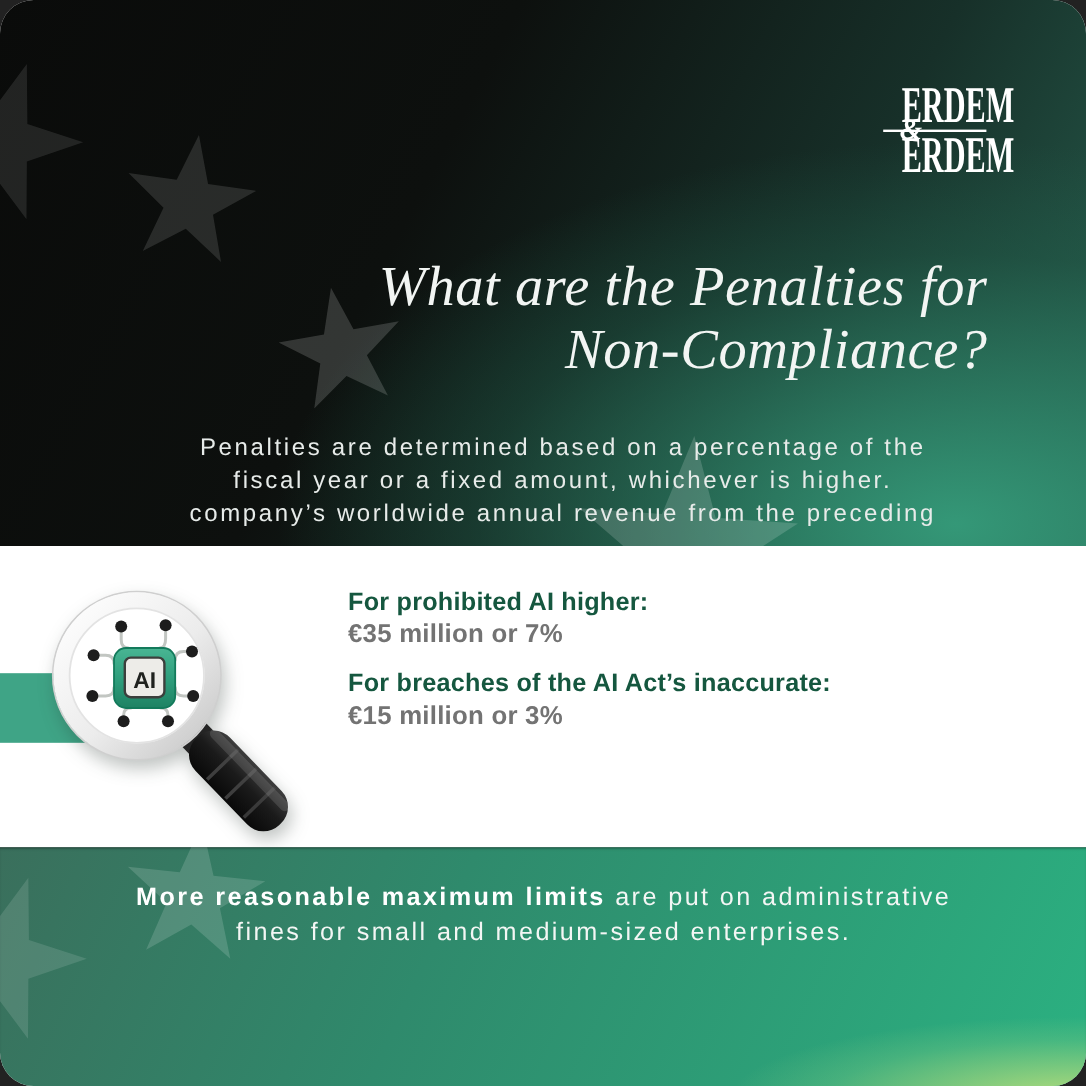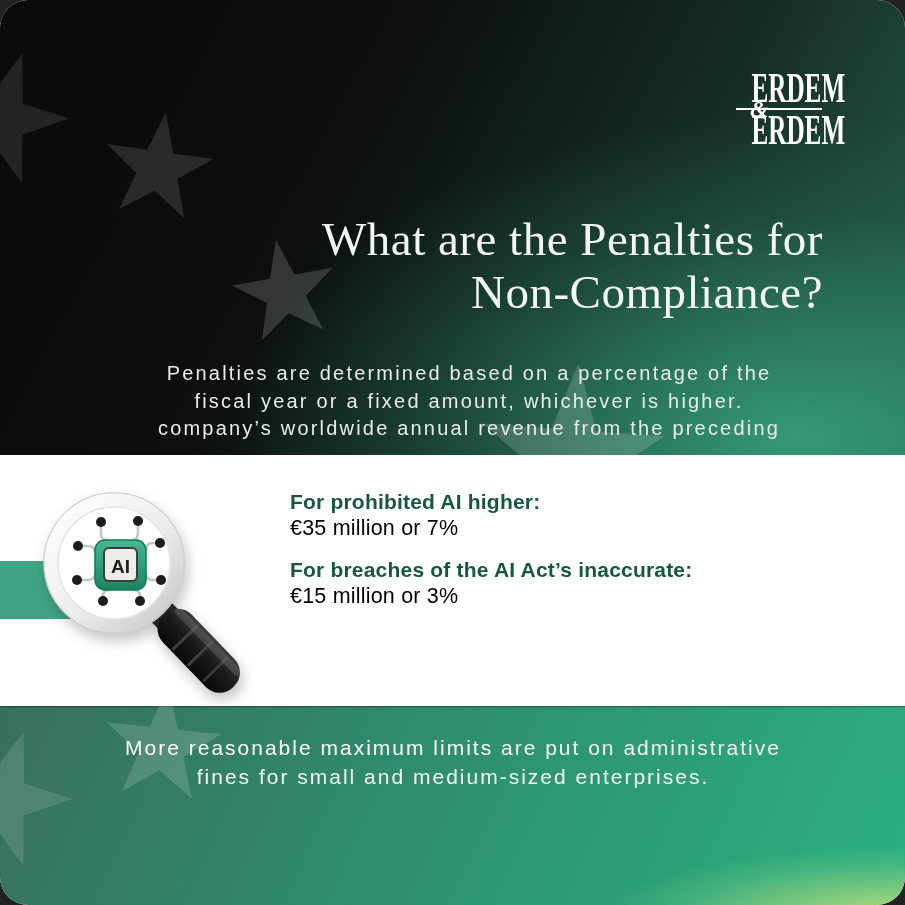--- a/index.html
+++ b/index.html
@@ -35,53 +35,53 @@
   .logo-amp{
     position:absolute;left:27%;top:50%;transform:translate(-50%,-52%);
     font-family:"Liberation Serif",serif;font-style:italic;font-weight:700;font-size:24px;line-height:1;color:#fff;
   }
 
   .title{
     position:absolute;top:213px;right:82px;margin:0;text-align:right;
     font-family:"Liberation Serif",serif;font-weight:400;font-size:47px;line-height:53px;
     color:#f2f5f3;letter-spacing:0.5px;white-space:nowrap;
   }
-  .t-line{display:block;}
+  .t-line{display:block;font-style:italic;}
 
   .subtitle{
     position:absolute;top:344px;left:8px;width:890px;margin:16px;text-align:center;
     font-size:20px;line-height:27.5px;letter-spacing:2.2px;color:#e7ebe9;font-weight:400;
   }
   .s-line{display:block;}
 
   
   .band-white{top:455px;height:251px;background:#ffffff;}
   .stripe{position:absolute;left:0;top:106px;width:74px;height:58px;background:#3fa486;}
   .magnifier{position:absolute;left:34px;top:26px;filter:drop-shadow(3px 7px 7px rgba(30,42,37,0.28));}
 
   .penalties{position:absolute;left:290px;top:33px;}
   .penalty-item{margin-bottom:14px;}
   .penalty-item:nth-child(2){margin-bottom:12px;}
   .p-label{font-size:21px;font-weight:700;color:#15573f;line-height:27px;letter-spacing:0.2px;}
-  .p-value{font-size:21.5px;font-weight:400;color:#000000;line-height:27px;letter-spacing:0.2px;}
+  .p-value{font-size:21.5px;font-weight:700;color:#737373;line-height:27px;letter-spacing:0.2px;}
 
   
   .band-bottom{
     top:706px;height:199px;
     background:
       radial-gradient(42% 46% at 99% 106%, rgba(198,226,122,0.90) 0%, rgba(120,200,130,0.35) 55%, rgba(0,0,0,0) 76%),
       linear-gradient(115deg,#3a6f5c 0%,#2f8a6c 40%,#2bb181 100%);
     box-shadow:inset 0 2px 2px -1px rgba(0,0,0,0.40);
   }
   .footer-text{
     position:absolute;top:27px;left:28px;width:850px;margin:0;text-align:center;
     font-size:21px;line-height:29px;letter-spacing:2px;color:#f3f6f4;font-weight:400;
   }
   .f-line{display:block;}
-  .f-bold{font-weight:400;color:#ffffff;}
+  .f-bold{font-weight:700;color:#ffffff;}
 </style>
 </head>
 <body>
 
 <div id="canvas">
 
   <section class="band band-top">
     <div class="star sA"></div>
     <div class="star sB"></div>
     <div class="star sC"></div>

